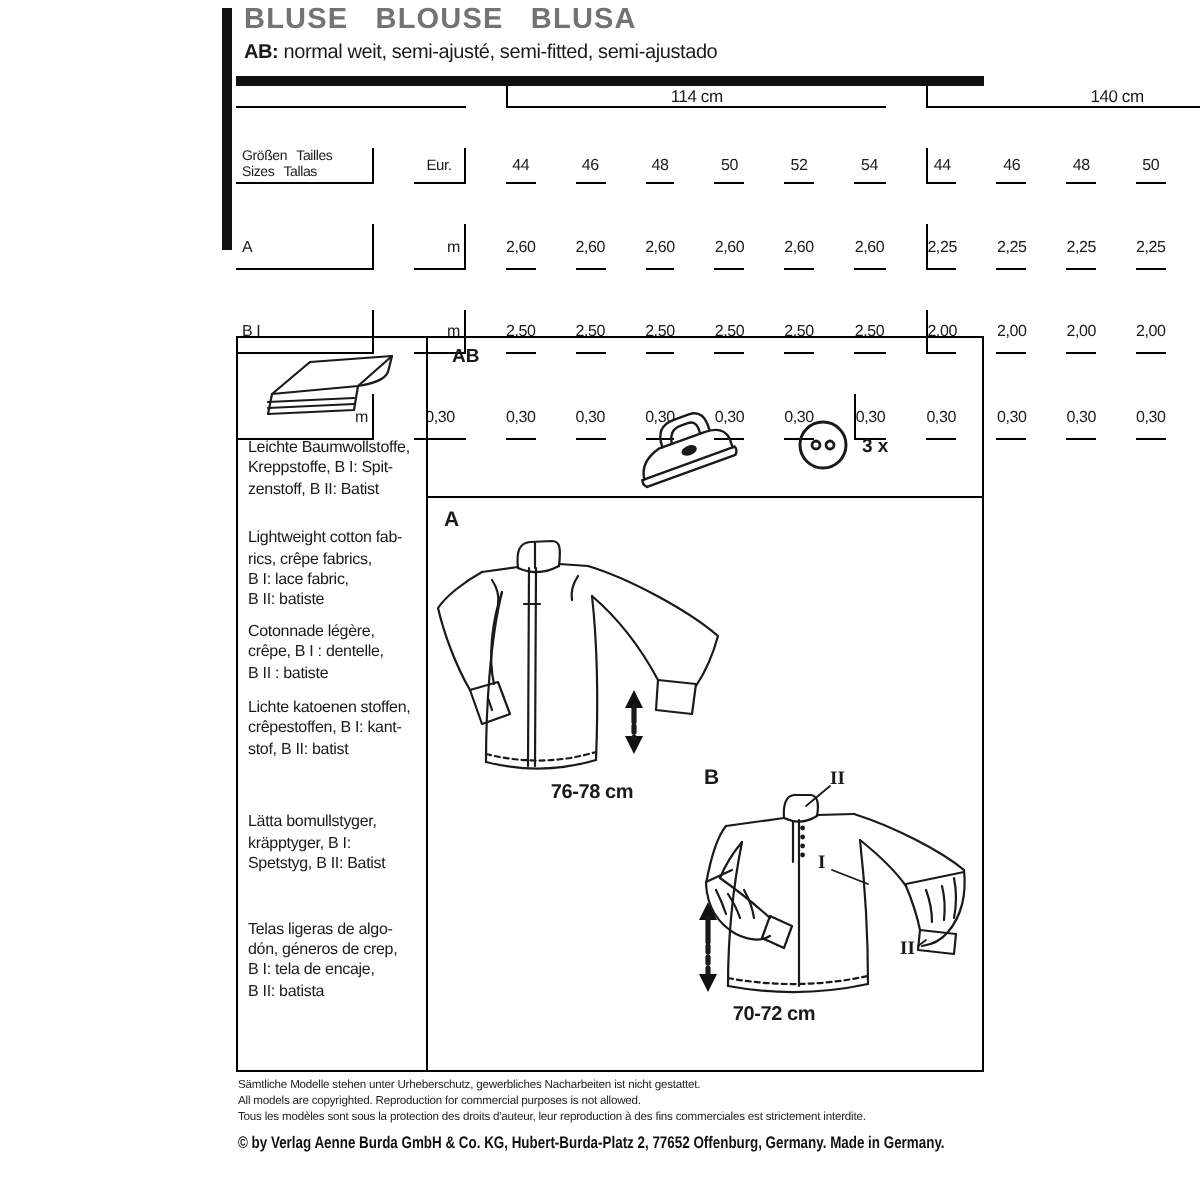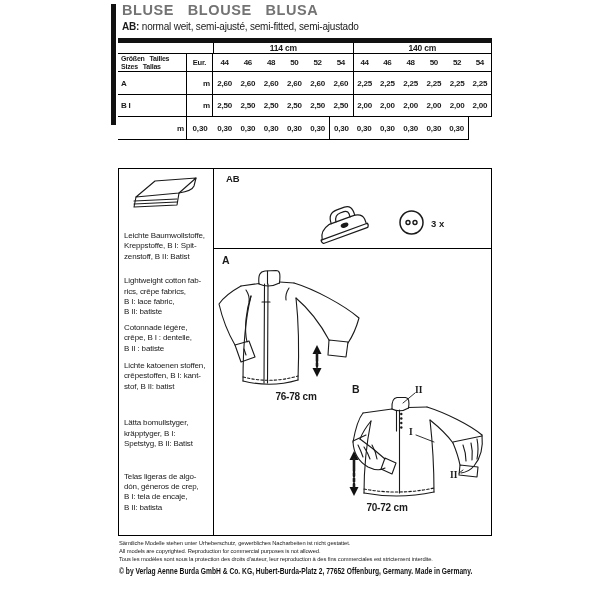--- a/index.html
+++ b/index.html
@@ -6,39 +6,39 @@
   body{width:600px;height:600px;background:#ffffff;position:relative;
        font-family:"Liberation Sans",sans-serif;color:#1a1a1a;overflow:hidden;}
   .leftbar{position:absolute;left:111px;top:4px;width:5px;height:121px;background:#111;}
   .hdr{position:absolute;left:122px;top:2px;}
   .title{font-size:14.5px;font-weight:bold;letter-spacing:0.6px;word-spacing:9px;color:#737373;white-space:nowrap;}
   .subtitle{font-size:10px;margin-top:3px;letter-spacing:-0.2px;white-space:nowrap;}
   .subtitle b{font-weight:bold;}
 
   .twrap{position:absolute;left:118px;top:38px;width:374px;}
   .topbar{height:5px;background:#111;}
-  .t{display:grid;grid-template-columns:69px 26px repeat(12,1fr);grid-template-rows:11px 18px 23px 22px 23px;font-weight:bold;}
+  .t{display:grid;grid-template-columns:69px 26px repeat(12,1fr);grid-template-rows:11px 18px 23px 22px 23px;font-weight:normal;gap:20px;}
   .c{display:flex;align-items:center;justify-content:center;border-bottom:1px solid #000;
      font-size:8px;letter-spacing:-0.2px;box-sizing:border-box;}
   .bl{border-left:1px solid #000;} .br{border-right:1px solid #000;}
   .sp2{grid-column:span 2;} .sp6{grid-column:span 6;}
   .hdc{font-size:8.5px;}
   .labhdr{flex-direction:column;align-items:flex-start;justify-content:center;
           font-size:7px;line-height:7.6px;padding-left:3px;word-spacing:3px;white-space:nowrap;}
   .eur{font-size:7.5px;}
   .lab{justify-content:flex-start;padding-left:3px;}
   .unit{justify-content:flex-end;padding-right:2px;}
 
   .mainbox{position:absolute;left:118px;top:168px;width:374px;height:368px;
            border:1.3px solid #000;box-sizing:border-box;display:flex;}
   .leftcol{width:95px;border-right:1.3px solid #000;box-sizing:border-box;padding:4px 4px 0 5px;}
   .fabicon{display:block;margin:1px 0 0 2px;}
   .fab{font-size:8px;line-height:10.4px;letter-spacing:-0.15px;}
   .fab div{white-space:nowrap;}
-  .m-de{margin-top:20px;} .m-en{margin-top:14px;} .m-fr{margin-top:5px;}
+  .m-de{margin-top:8px;} .m-en{margin-top:14px;} .m-fr{margin-top:5px;}
   .m-nl{margin-top:7px;} .m-sv{margin-top:26px;} .m-es{margin-top:22px;}
 
   .rightcol{flex:1;display:flex;flex-direction:column;min-width:0;}
   .notions{height:80px;border-bottom:1.3px solid #000;box-sizing:border-box;position:relative;}
   .ablabel{position:absolute;left:12px;top:4px;font-weight:bold;font-size:9.5px;}
   .ifl{position:absolute;left:12px;top:17px;font-size:8.3px;line-height:11.3px;letter-spacing:-0.1px;white-space:nowrap;}
   .iron{position:absolute;left:97px;top:27px;}
   .btn{position:absolute;left:184px;top:40px;}
   .btncount{position:absolute;left:217px;top:49px;font-weight:bold;font-size:9.5px;}
 

